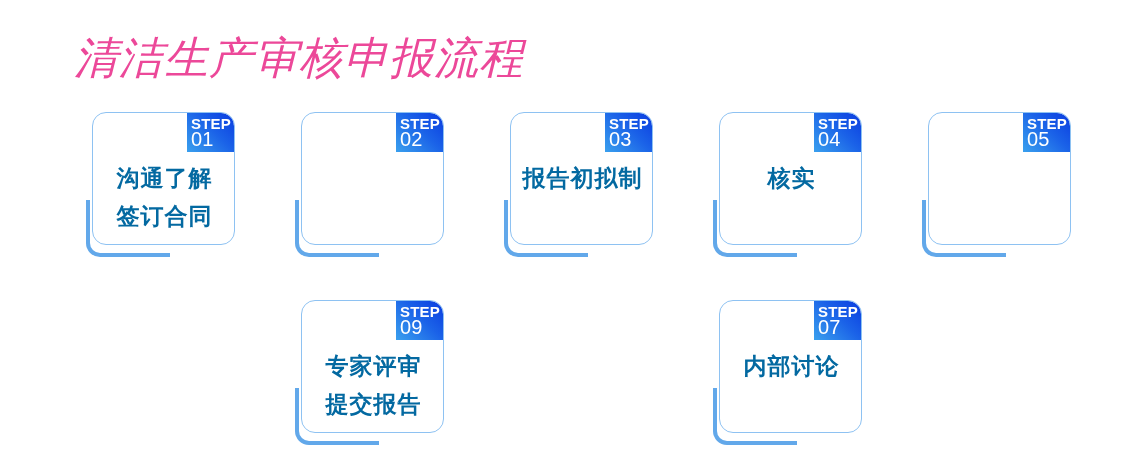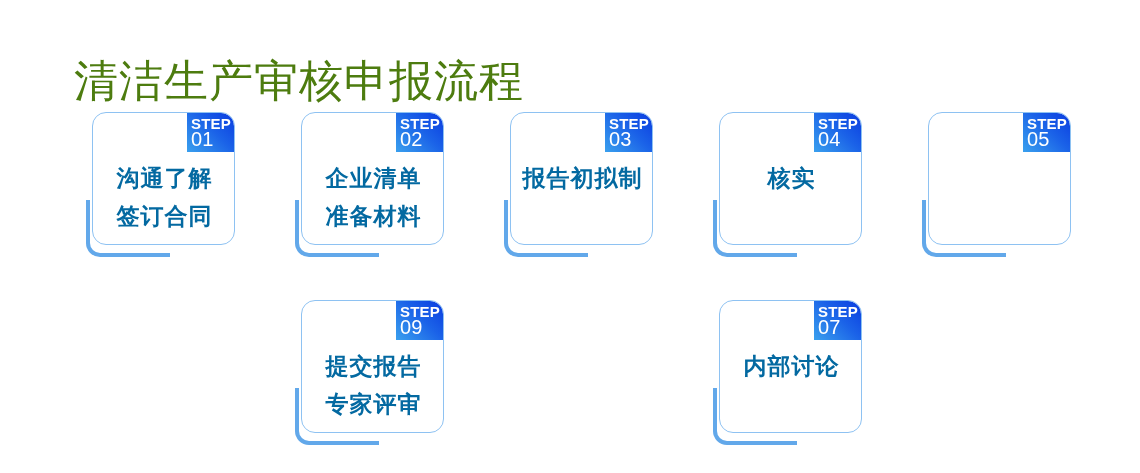--- a/index.html
+++ b/index.html
@@ -11,27 +11,28 @@
     width: 1140px;
     height: 473px;
     position: relative;
     overflow: hidden;
     font-family: "Liberation Sans", "DejaVu Sans", sans-serif;
   }
 
   #page-title {
     position: absolute;
     left: 74px;
-    top: 28px;
+    top: 5px;
     font-size: 44px;
     font-weight: 400;
     letter-spacing: 1px;
-    color: #4d7c0f;
+    color: #ec4899;
     line-height: 1.1;
     white-space: nowrap;
+    font-style: italic;
   }
 
   .flow-rows {
     position: absolute;
     left: 12px;
     top: 0;
     width: 1140px;
     height: 473px;
     border-radius: 11px;
   }
@@ -151,24 +152,20 @@
           </div>
         </div>
       </div>
       <div class="step-card" style="left: 283px;">
         <div class="card-accent"></div>
         <div class="card-body">
           <div class="step-badge">
             <span class="badge-word">STEP</span>
             <span class="badge-num">02</span>
           </div>
-          <div class="card-lines">
-            <span class="card-line">企业清单</span>
-            <span class="card-line">准备材料</span>
-          </div>
         </div>
       </div>
       <div class="step-card" style="left: 492px;">
         <div class="card-accent"></div>
         <div class="card-body">
           <div class="step-badge">
             <span class="badge-word">STEP</span>
             <span class="badge-num">03</span>
           </div>
           <div class="card-lines">
@@ -200,22 +197,22 @@
     </div>
   <div class="flow-row row-2">
       <div class="step-card" style="left: 283px;">
         <div class="card-accent"></div>
         <div class="card-body">
           <div class="step-badge">
             <span class="badge-word">STEP</span>
             <span class="badge-num">09</span>
           </div>
           <div class="card-lines">
+            <span class="card-line">专家评审</span>
             <span class="card-line">提交报告</span>
-            <span class="card-line">专家评审</span>
           </div>
         </div>
       </div>
       <div class="step-card" style="left: 701px;">
         <div class="card-accent"></div>
         <div class="card-body">
           <div class="step-badge">
             <span class="badge-word">STEP</span>
             <span class="badge-num">07</span>
           </div>

